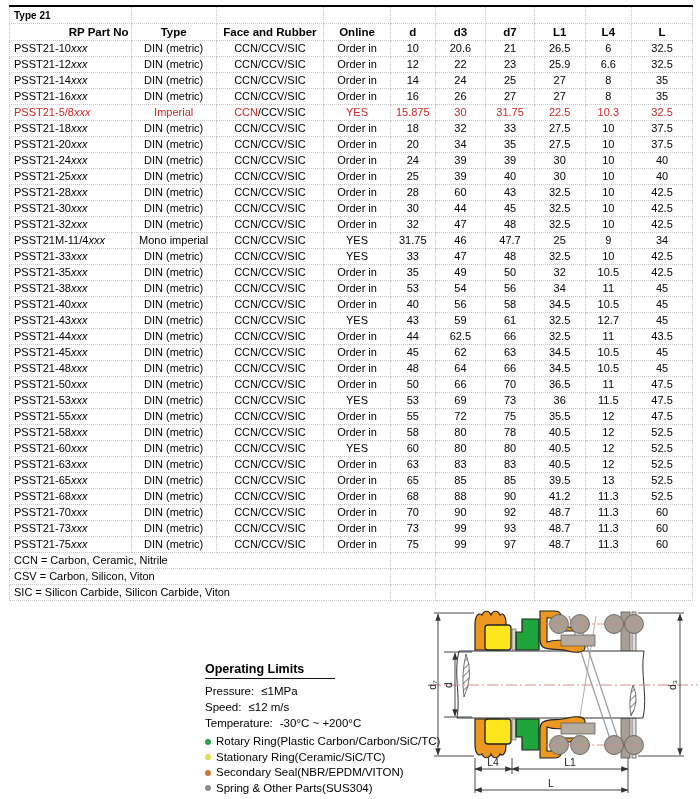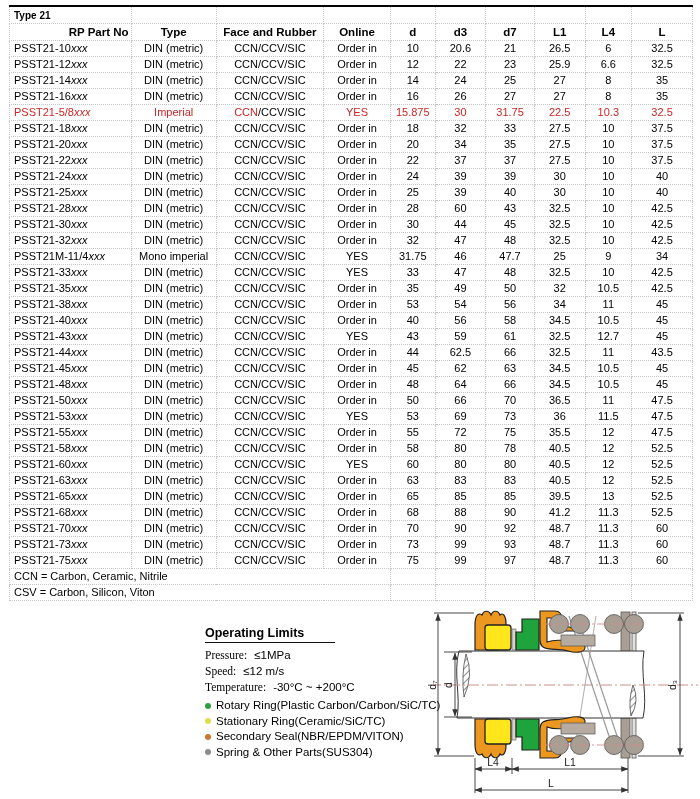--- a/index.html
+++ b/index.html
@@ -24,28 +24,28 @@
   }
   .catalog td.c-part{text-align:left;padding-left:4px;}
   .catalog tr.title-row td{font-weight:bold;font-size:10px;height:14px;}
   .catalog tr.head-row td{font-weight:bold;font-size:11.5px;height:14px;}
   .catalog tr.head-row td.c-part{text-align:right;}
   .catalog i{font-style:italic;margin-top:28px;}
   .catalog tr.row-red td{color:#cc2626;}
   .catalog tr.row-red .face-b{color:#000;}
   .catalog td.c-note{text-align:left;padding-left:4px;}
   
-  .oplimits{position:absolute;left:205px;top:626px;width:240px;}
+  .oplimits{position:absolute;left:205px;top:662px;width:240px;}
   .ol-title{
     font-weight:bold;font-size:12.5px;
     border-bottom:1.6px solid #111;
     width:130px;padding-bottom:2px;margin-bottom:4px;
   }
   .ol-line{font-size:11.5px;line-height:16px;}
-  .ol-line .lbl{margin-right:7px;font-family:Liberation Serif, serif;}
+  .ol-line .lbl{margin-right:7px;}
   .ol-legend{margin-top:3px;}
   .ol-item{font-size:11.5px;line-height:15.5px;display:flex;align-items:center;}
   .dot{width:6px;height:6px;border-radius:50%;margin-right:5px;flex:0 0 aupx;flex-shrink:0;}
   
   .diagram{position:absolute;left:428px;top:598px;}
   .diagram text{font-size:10.5px;fill:#222;font-family:"Liberation Sans","DejaVu Sans",sans-serif;}
 </style>
 </head>
 <body>
 
@@ -168,32 +168,20 @@
         <td><span class="face-a">CCN</span><span class="face-b">/CCV/SIC</span></td>
         <td>Order in</td>
         <td>20</td>
         <td>34</td>
         <td>35</td>
         <td>27.5</td>
         <td>10</td>
         <td>37.5</td>
       </tr>
       <tr>
-        <td class="c-part"><span>PSST21-22</span><i>xxx</i></td>
-        <td>DIN (metric)</td>
-        <td><span class="face-a">CCN</span><span class="face-b">/CCV/SIC</span></td>
-        <td>Order in</td>
-        <td>22</td>
-        <td>37</td>
-        <td>37</td>
-        <td>27.5</td>
-        <td>10</td>
-        <td>37.5</td>
-      </tr>
-      <tr>
         <td class="c-part"><span>PSST21-24</span><i>xxx</i></td>
         <td>DIN (metric)</td>
         <td><span class="face-a">CCN</span><span class="face-b">/CCV/SIC</span></td>
         <td>Order in</td>
         <td>24</td>
         <td>39</td>
         <td>39</td>
         <td>30</td>
         <td>10</td>
         <td>40</td>
@@ -492,20 +480,29 @@
       <td class="c-note" colspan="4">CCN = Carbon, Ceramic, Nitrile</td>
       <td></td>
         <td></td>
       <td></td>
         <td></td>
       <td></td>
         <td></td>
     </tr>
     <tr>
       <td class="c-note" colspan="4">CSV = Carbon, Silicon, Viton</td>
+      <td></td>
+        <td></td>
+      <td></td>
+        <td></td>
+      <td></td>
+        <td></td>
+    </tr>
+    <tr>
+      <td class="c-note" colspan="4">SIC = Silicon Carbide, Silicon Carbide, Viton</td>
       <td></td>
         <td></td>
       <td></td>
         <td></td>
       <td></td>
         <td></td>
     </tr>
   </tbody>
 </table>
 

